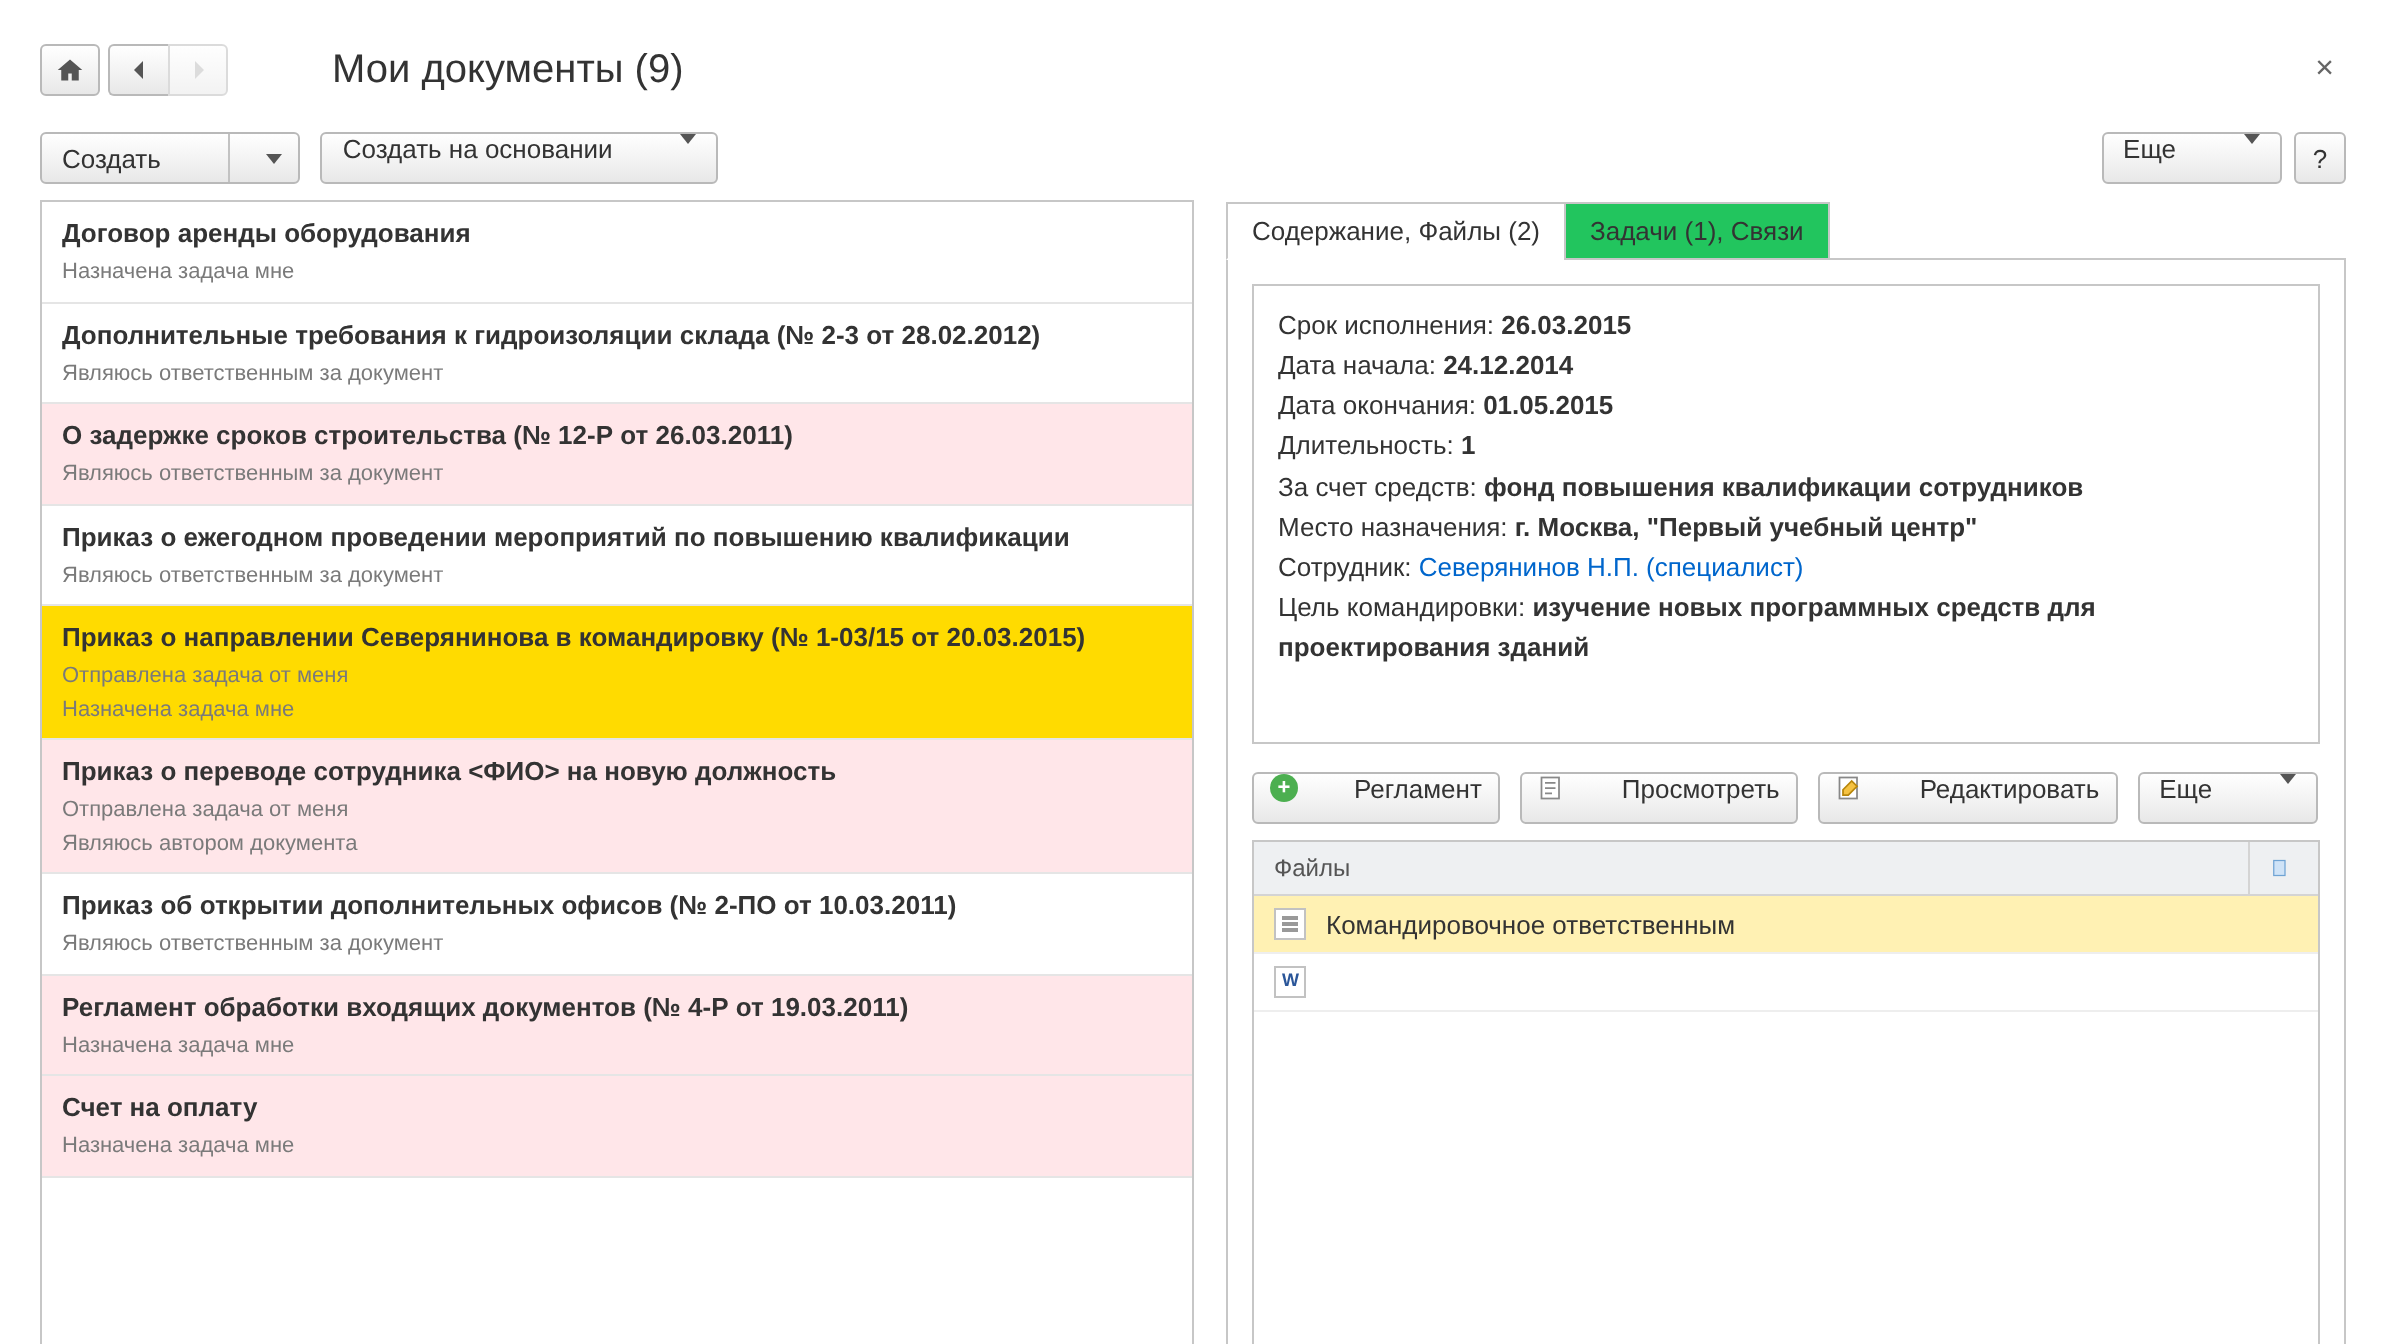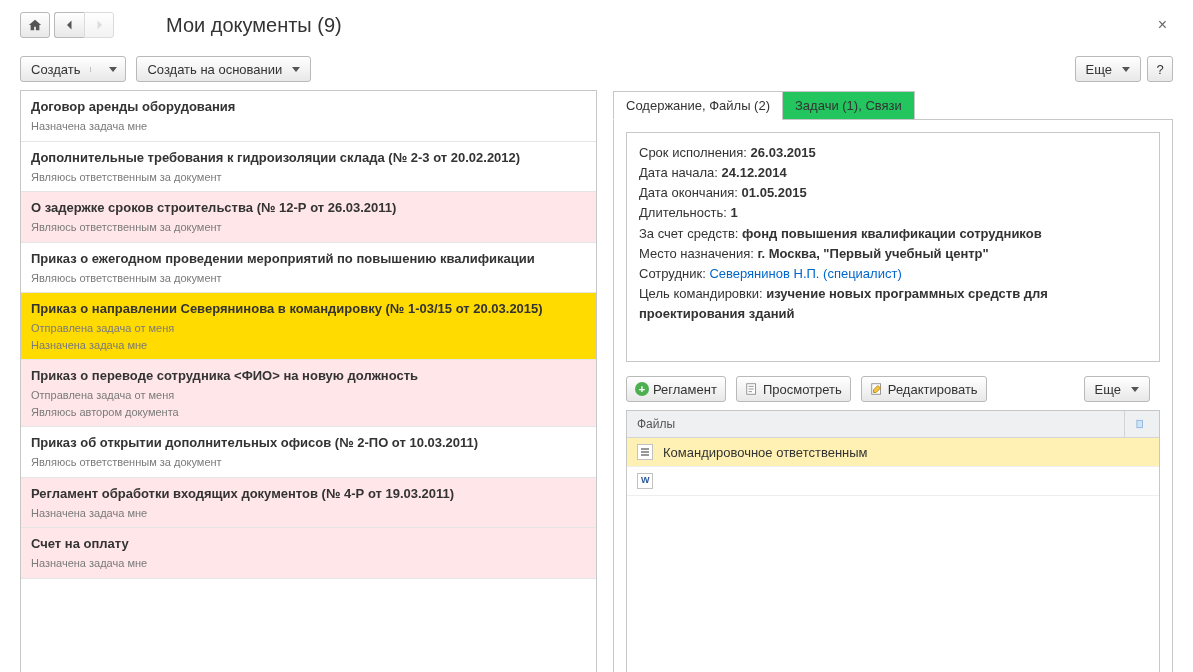--- a/index.html
+++ b/index.html
@@ -9,20 +9,21 @@
     font-size: 13px;
     color: #333;
     background: #fff;
     width: 1193px;
   }
   .wrap { padding: 12px 20px; }
   .top-bar {
     display: flex;
     align-items: center;
     margin-bottom: 18px;
+    margin-top: 10px;
   }
   .icon-btn {
     display: inline-flex;
     align-items: center;
     justify-content: center;
     height: 26px;
     min-width: 30px;
     border: 1px solid #b9b9b9;
     border-radius: 3px;
     background: linear-gradient(#ffffff, #e8e8e8);
@@ -45,29 +46,29 @@
     cursor: pointer;
     padding: 2px 6px;
   }
   .toolbar {
     display: flex;
     align-items: center;
     margin-bottom: 8px;
   }
   .btn {
     display: inline-flex;
-    align-items: center;
     height: 26px;
     border: 1px solid #b9b9b9;
     border-radius: 3px;
     background: linear-gradient(#ffffff, #e8e8e8);
     padding: 0 10px;
     margin-right: 10px;
     cursor: pointer;
     font-size: 13px;
+    gap: 24px;
   }
   .btn .caret { margin-left: 10px; }
   .btn.small { padding: 0 8px; }
   .btn.more { margin-right: 6px; }
   .caret {
     display: inline-block;
     width: 0; height: 0;
     border-left: 4px solid transparent;
     border-right: 4px solid transparent;
     border-top: 5px solid #555;
@@ -290,21 +291,21 @@
   </div>
 
   <div class="columns">
 
     <div class="doc-list" id="doc-list">
         <div class="doc-item white">
           <div class="doc-title">Договор аренды оборудования</div>
           <div class="doc-sub">Назначена задача мне</div>
         </div>
         <div class="doc-item white">
-          <div class="doc-title">Дополнительные требования к гидроизоляции склада (№ 2-3 от 20.02.2012)</div>
+          <div class="doc-title">Дополнительные требования к гидроизоляции склада (№ 2-3 от 28.02.2012)</div>
           <div class="doc-sub">Являюсь ответственным за документ</div>
         </div>
         <div class="doc-item pink">
           <div class="doc-title">О задержке сроков строительства (№ 12-Р от 26.03.2011)</div>
           <div class="doc-sub">Являюсь ответственным за документ</div>
         </div>
         <div class="doc-item white">
           <div class="doc-title">Приказ о ежегодном проведении мероприятий по повышению квалификации</div>
           <div class="doc-sub">Являюсь ответственным за документ</div>
         </div>

